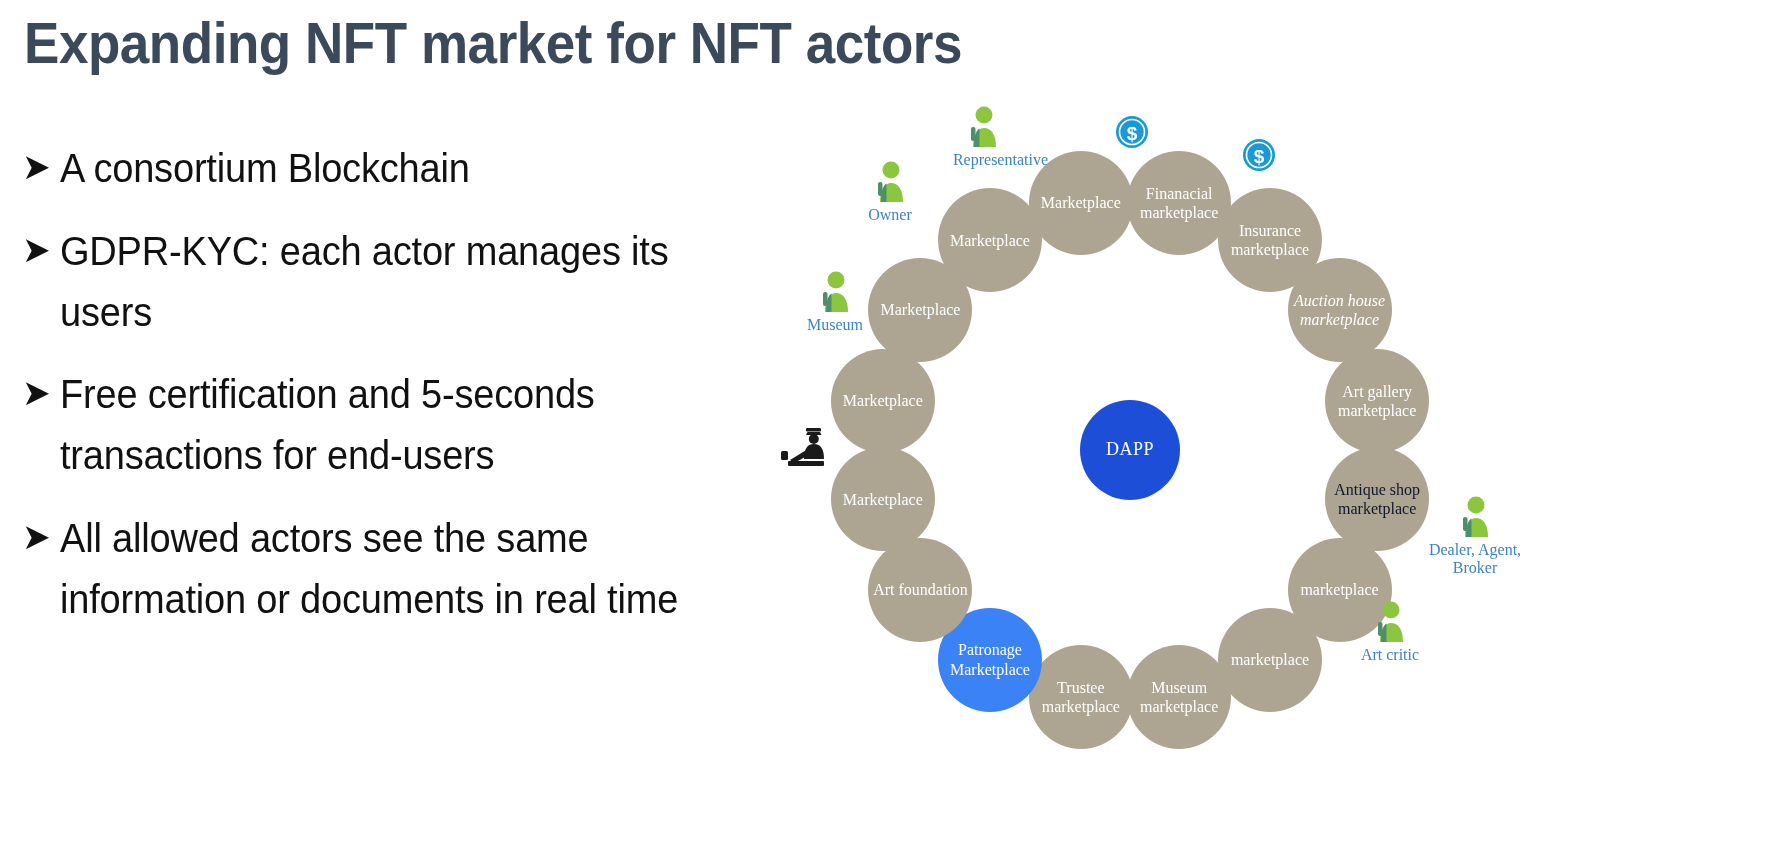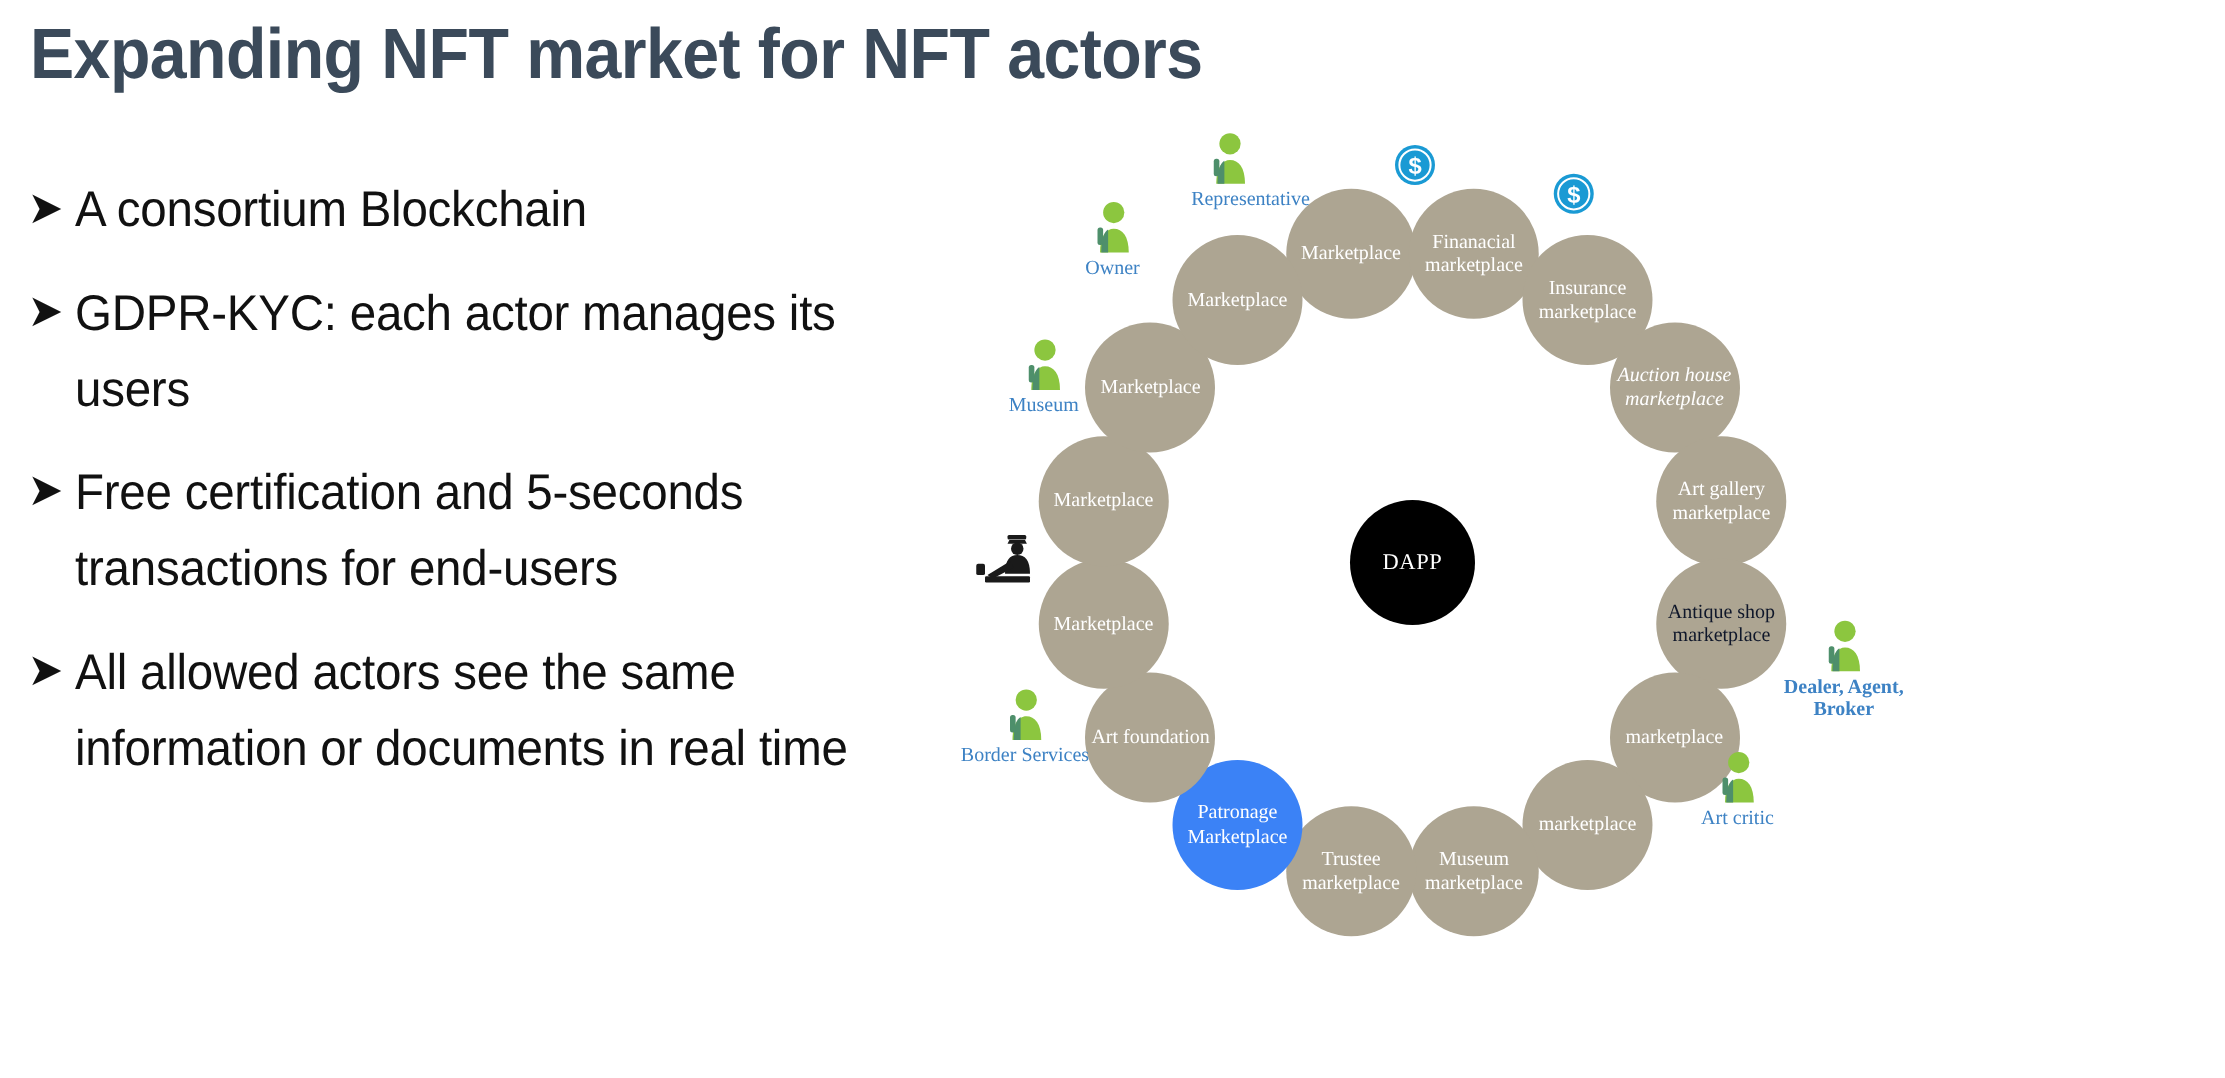--- a/index.html
+++ b/index.html
@@ -187,48 +187,42 @@
     </div>
     <div class="node-circle" style="left: 60.8421px; top: 253.837px; width: 104px; height: 104px; background: rgb(173, 165, 146); color: rgb(255, 255, 255);">
       <span>Marketplace</span>
     </div>
     <div class="node-circle" style="left: 98.4697px; top: 162.996px; width: 104px; height: 104px; background: rgb(173, 165, 146); color: rgb(255, 255, 255);">
       <span>Marketplace</span>
     </div>
     <div class="node-circle" style="left: 167.996px; top: 93.4697px; width: 104px; height: 104px; background: rgb(173, 165, 146); color: rgb(255, 255, 255);">
       <span>Marketplace</span>
     </div>
-    <div class="node-circle center-node" style="width: 100px; height: 100px; left: 310px; top: 305px; background: #000000;">
+    <div class="node-circle center-node" style="width: 100px; height: 100px; left: 310px; top: 305px; background: #1d4ed8;">
       <span>DAPP</span>
     </div>
     <div class="actor" style="left: 148px; top: 10px; text-align: right;"><span><svg viewBox="0 0 40 44" class="actor-icon" xmlns="http://www.w3.org/2000/svg">
           <circle cx="21" cy="10" r="8.5" fill="#8cc63f"></circle>
           <path d="M10 42 C10 29 15 23 21 23 C28 23 33 29 33 42 Z" fill="#8cc63f"></path>
           <path d="M11 42 C11 31 13.5 25 16.5 23.5 L16.5 42 Z" fill="#4e8f6b"></path>
           <rect x="8" y="22" width="4.5" height="14" rx="2" fill="#4e8f6b"></rect>
         </svg></span><span class="actor-label" style="color: rgb(61, 130, 196);">Representative</span></div>
     <div class="actor" style="left: 55px; top: 65px;"><span><svg viewBox="0 0 40 44" class="actor-icon" xmlns="http://www.w3.org/2000/svg">
           <circle cx="21" cy="10" r="8.5" fill="#8cc63f"></circle>
           <path d="M10 42 C10 29 15 23 21 23 C28 23 33 29 33 42 Z" fill="#8cc63f"></path>
           <path d="M11 42 C11 31 13.5 25 16.5 23.5 L16.5 42 Z" fill="#4e8f6b"></path>
           <rect x="8" y="22" width="4.5" height="14" rx="2" fill="#4e8f6b"></rect>
         </svg></span><span class="actor-label" style="color: rgb(61, 130, 196);">Owner</span></div>
     <div class="actor" style="left: 0px; top: 175px;"><span><svg viewBox="0 0 40 44" class="actor-icon" xmlns="http://www.w3.org/2000/svg">
           <circle cx="21" cy="10" r="8.5" fill="#8cc63f"></circle>
           <path d="M10 42 C10 29 15 23 21 23 C28 23 33 29 33 42 Z" fill="#8cc63f"></path>
           <path d="M11 42 C11 31 13.5 25 16.5 23.5 L16.5 42 Z" fill="#4e8f6b"></path>
           <rect x="8" y="22" width="4.5" height="14" rx="2" fill="#4e8f6b"></rect>
         </svg></span><span class="actor-label" style="color: rgb(61, 130, 196);">Museum</span></div>
-    <div class="actor" style="left: -15px; top: 455px;"><span><svg viewBox="0 0 40 44" class="actor-icon" xmlns="http://www.w3.org/2000/svg">
-          <circle cx="21" cy="10" r="8.5" fill="#8cc63f"></circle>
-          <path d="M10 42 C10 29 15 23 21 23 C28 23 33 29 33 42 Z" fill="#8cc63f"></path>
-          <path d="M11 42 C11 31 13.5 25 16.5 23.5 L16.5 42 Z" fill="#4e8f6b"></path>
-          <rect x="8" y="22" width="4.5" height="14" rx="2" fill="#4e8f6b"></rect>
-        </svg></span><span class="actor-label" style="color: rgb(61, 130, 196);">Border Services</span></div>
-    <div class="actor" style="left: 640px; top: 400px; font-weight: bold;"><span><svg viewBox="0 0 40 44" class="actor-icon" xmlns="http://www.w3.org/2000/svg">
+    <div class="actor" style="left: 640px; top: 400px;"><span><svg viewBox="0 0 40 44" class="actor-icon" xmlns="http://www.w3.org/2000/svg">
           <circle cx="21" cy="10" r="8.5" fill="#8cc63f"></circle>
           <path d="M10 42 C10 29 15 23 21 23 C28 23 33 29 33 42 Z" fill="#8cc63f"></path>
           <path d="M11 42 C11 31 13.5 25 16.5 23.5 L16.5 42 Z" fill="#4e8f6b"></path>
           <rect x="8" y="22" width="4.5" height="14" rx="2" fill="#4e8f6b"></rect>
         </svg></span><span class="actor-label" style="color: rgb(61, 130, 196);">Dealer, Agent, Broker</span></div>
     <div class="actor" style="left: 555px; top: 505px;"><span><svg viewBox="0 0 40 44" class="actor-icon" xmlns="http://www.w3.org/2000/svg">
           <circle cx="21" cy="10" r="8.5" fill="#8cc63f"></circle>
           <path d="M10 42 C10 29 15 23 21 23 C28 23 33 29 33 42 Z" fill="#8cc63f"></path>
           <path d="M11 42 C11 31 13.5 25 16.5 23.5 L16.5 42 Z" fill="#4e8f6b"></path>
           <rect x="8" y="22" width="4.5" height="14" rx="2" fill="#4e8f6b"></rect>

